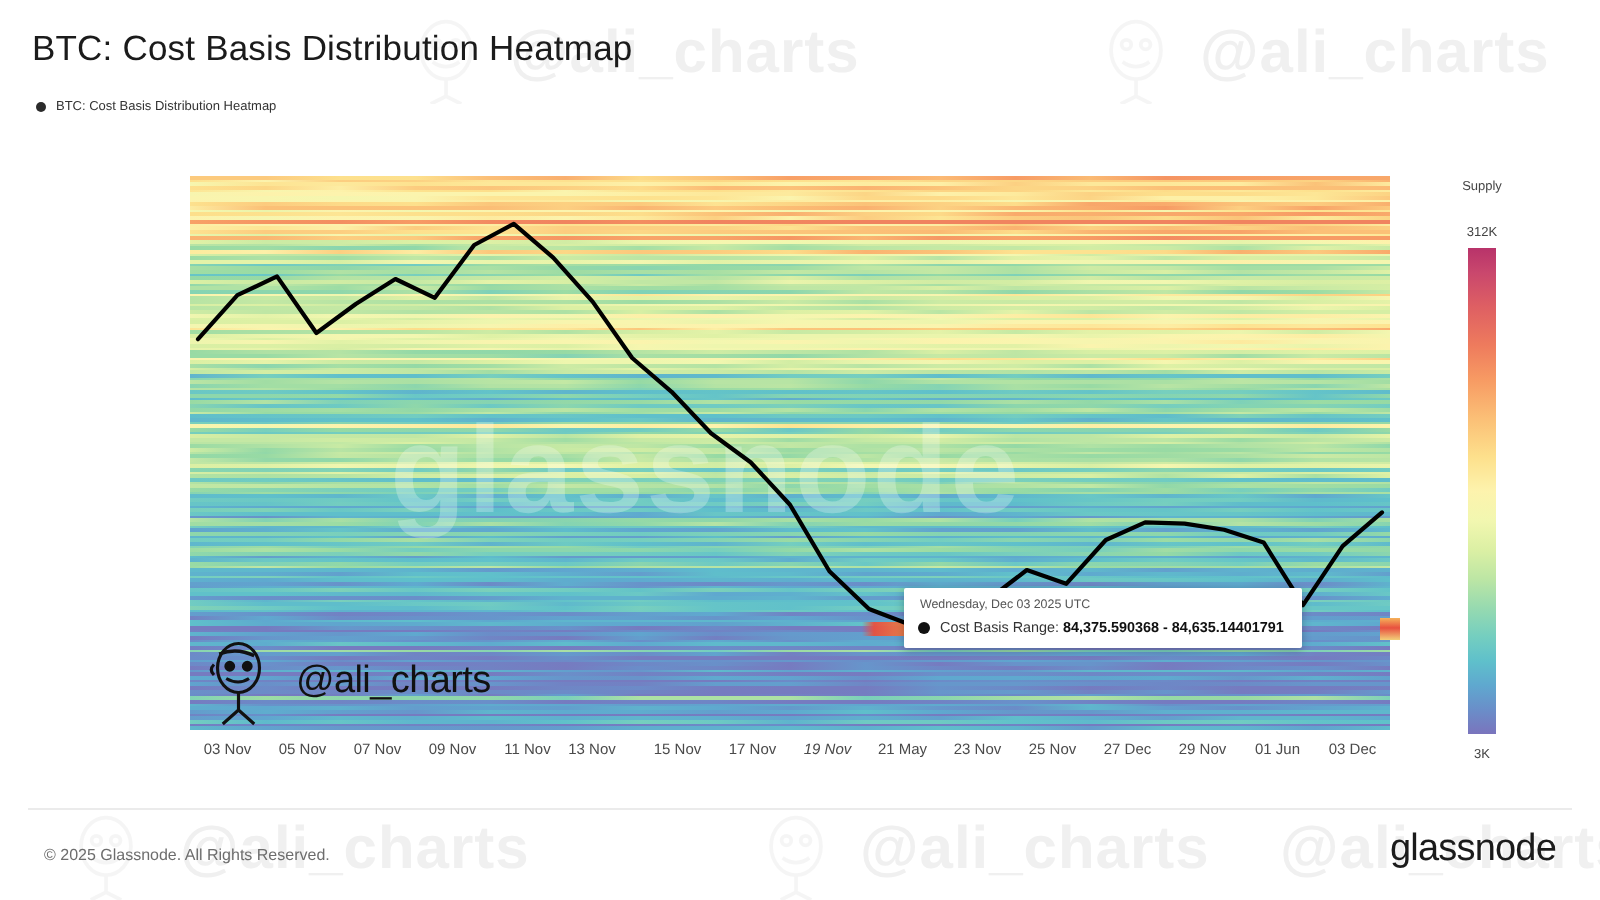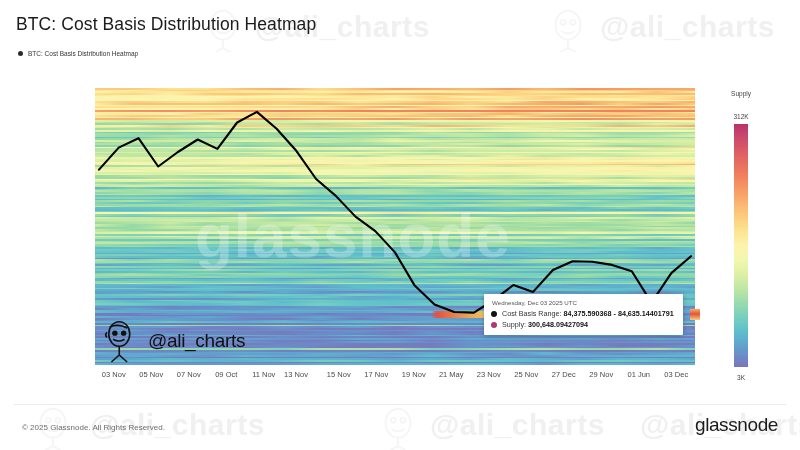--- a/index.html
+++ b/index.html
@@ -83,21 +83,21 @@
       rgba(255,255,255,0) 72%);
     opacity:.95;
   }
   .hl-band2{
     position:absolute;left:690px;top:309px;width:10px;height:11px;z-index:7;
     background:linear-gradient(to bottom,#f5b25a 0%,#e8503f 45%,#f2d07a 100%);
   }
 
   
   .tooltip{
-    position:absolute;left:484px;top:294px;z-index:9;
+    position:absolute;left:452px;top:294px;z-index:9;
     background:#ffffff;box-shadow:0 1px 5px rgba(0,0,0,.26);
     padding:5px 9px 6px 7px;border-radius:1px;
   }
   .tt-date{font-size:6.2px;color:#555;margin-bottom:3px;padding-left:1px;}
   .tt-row{display:flex;align-items:center;gap:5px;margin-top:2px;}
   .tt-dot{width:6px;height:6px;border-radius:50%;flex:none;}
   .tt-text{font-size:7.2px;color:#333;white-space:nowrap;}
   .tt-text b{font-weight:700;color:#111;}
 
   
@@ -345,26 +345,26 @@
     <div class="axis-y">
       
       
       
     </div>
 
     <div class="axis-x" id="xaxis">
         <div class="xtick" style="left: 113.75px;">03 Nov</div>
         <div class="xtick" style="left: 151.25px;">05 Nov</div>
         <div class="xtick" style="left: 188.75px;">07 Nov</div>
-        <div class="xtick" style="left: 226.25px;">09 Oct</div>
+        <div class="xtick" style="left: 226.25px;">09 Nov</div>
         <div class="xtick" style="left: 263.75px;">11 Nov</div>
         <div class="xtick" style="left: 296px;">13 Nov</div>
         <div class="xtick" style="left: 338.75px;">15 Nov</div>
         <div class="xtick" style="left: 376.25px;">17 Nov</div>
-        <div class="xtick" style="left: 413.75px;">19 Nov</div>
+        <div class="xtick" style="left: 413.75px; font-style: italic;">19 Nov</div>
         <div class="xtick" style="left: 451.25px;">21 May</div>
         <div class="xtick" style="left: 488.75px;">23 Nov</div>
         <div class="xtick" style="left: 526.25px;">25 Nov</div>
         <div class="xtick" style="left: 563.75px;">27 Dec</div>
         <div class="xtick" style="left: 601.25px;">29 Nov</div>
         <div class="xtick" style="left: 638.75px;">01 Jun</div>
         <div class="xtick" style="left: 676.25px;">03 Dec</div>
       </div>
   </div>
 
@@ -399,26 +399,19 @@
 
   <div class="tooltip">
     <div class="tt-date">Wednesday, Dec 03 2025 UTC</div>
     <div class="tt-row">
       <span class="tt-dot" style="background:#111111"></span>
       <span class="tt-text">
         <span>Cost Basis Range:</span>
         <b>84,375.590368 - 84,635.14401791</b>
       </span>
     </div>
-    <div class="tt-row">
-      <span class="tt-dot" style="background:#b0386b"></span>
-      <span class="tt-text">
-        <span>Supply:</span>
-        <b>300,648.09427094</b>
-      </span>
-    </div>
   </div>
 
   <div class="rule"></div>
   <div class="copyright">© 2025 Glassnode. All Rights Reserved.</div>
   <div class="brand">glassnode</div>
 
 </div>
 
 </body></html>

